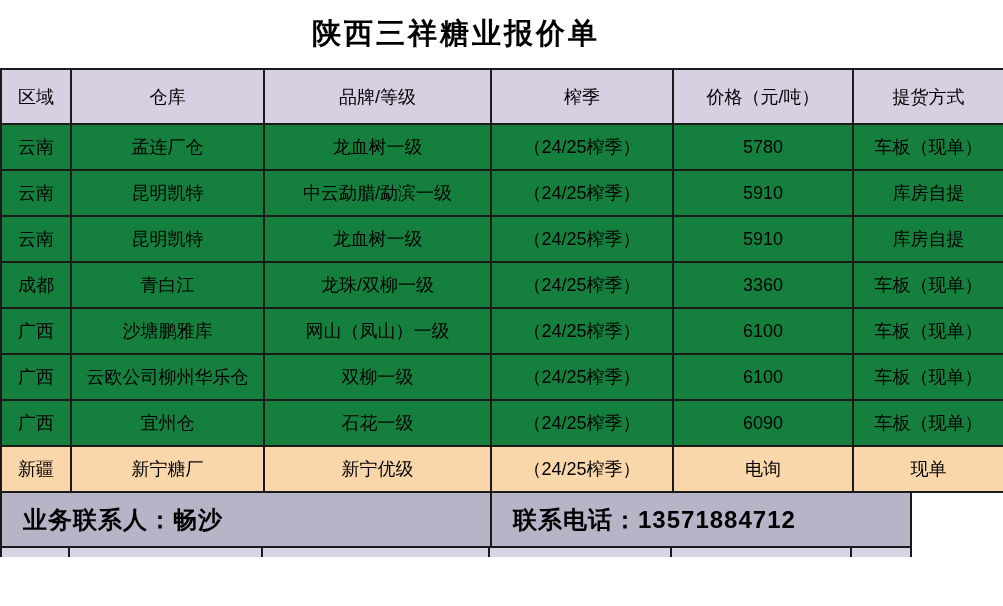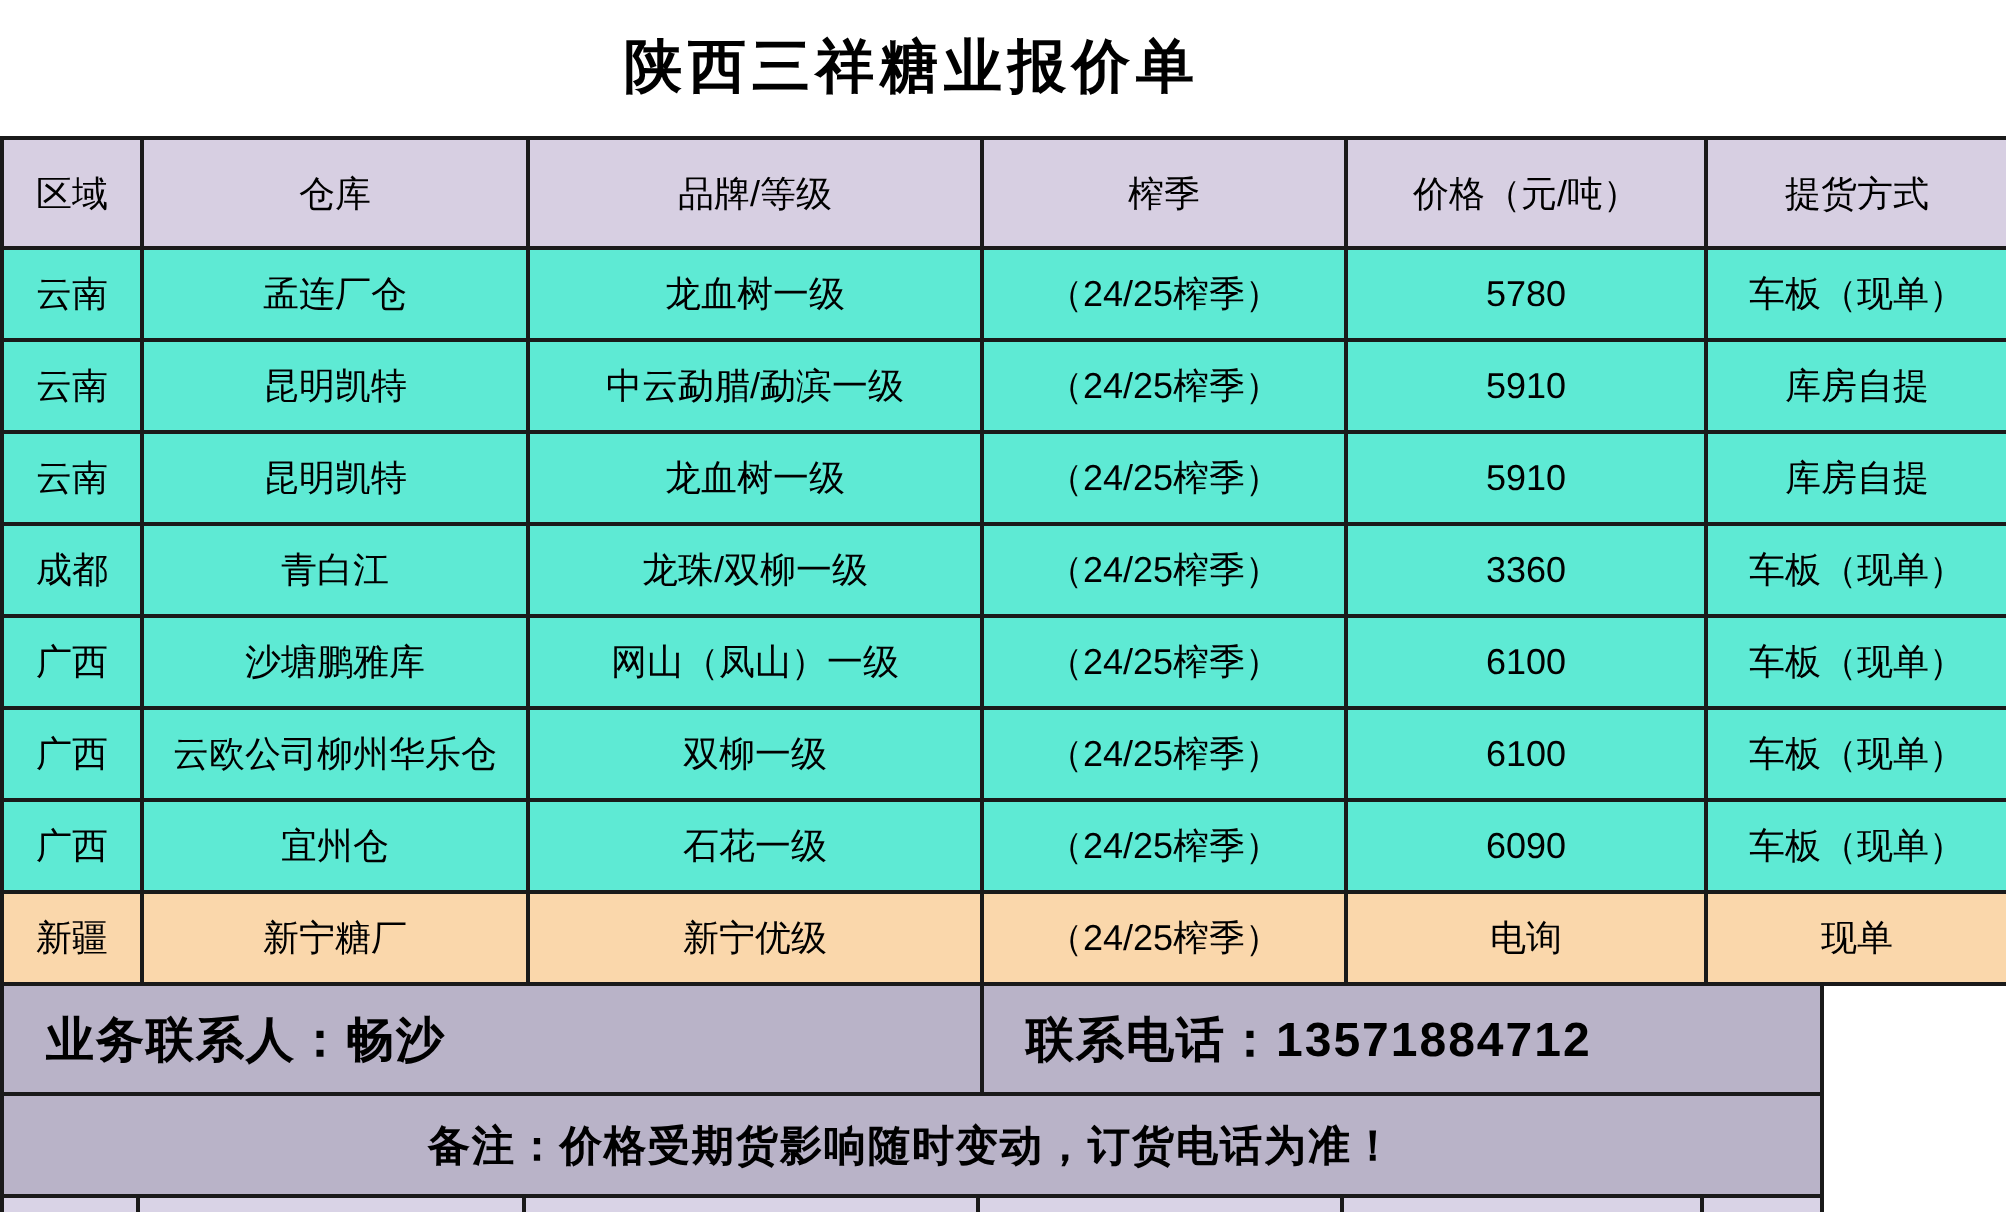--- a/index.html
+++ b/index.html
@@ -59,21 +59,21 @@
     overflow: hidden;
     white-space: nowrap;
   }
   table.price-table thead th {
     background: #d7cfe2;
     height: 55px;
     font-size: 18px;
   }
   table.price-table tbody tr {
     height: 46px;
-    background: #5eead4;
+    background: #15803d;
   }
   table.price-table tbody tr.highlight {
     background: #fad7ab;
     padding-left: 44px;
   }
   col.c1 { width: 70px; }
   col.c2 { width: 193px; }
   col.c3 { width: 227px; }
   col.c4 { width: 182px; }
   col.c5 { width: 180px; }
@@ -224,23 +224,20 @@
         <td>现单</td>
       </tr>
     </tbody>
   </table>
 
   <div class="contact-row">
     <div class="contact-cell person">业务联系人：畅沙</div>
     <div class="contact-cell phone">联系电话：13571884712</div>
   </div>
 
-  <div class="note-row">
-    <span>备注：价格受期货影响随时变动，订货电话为准！</span>
-  </div>
 
   <div class="sliver-row">
     <div class="sliver-cell s1"></div>
     <div class="sliver-cell s2"></div>
     <div class="sliver-cell s3"></div>
     <div class="sliver-cell s4"></div>
     <div class="sliver-cell s5"></div>
     <div class="sliver-cell s6"></div>
   </div>
 

